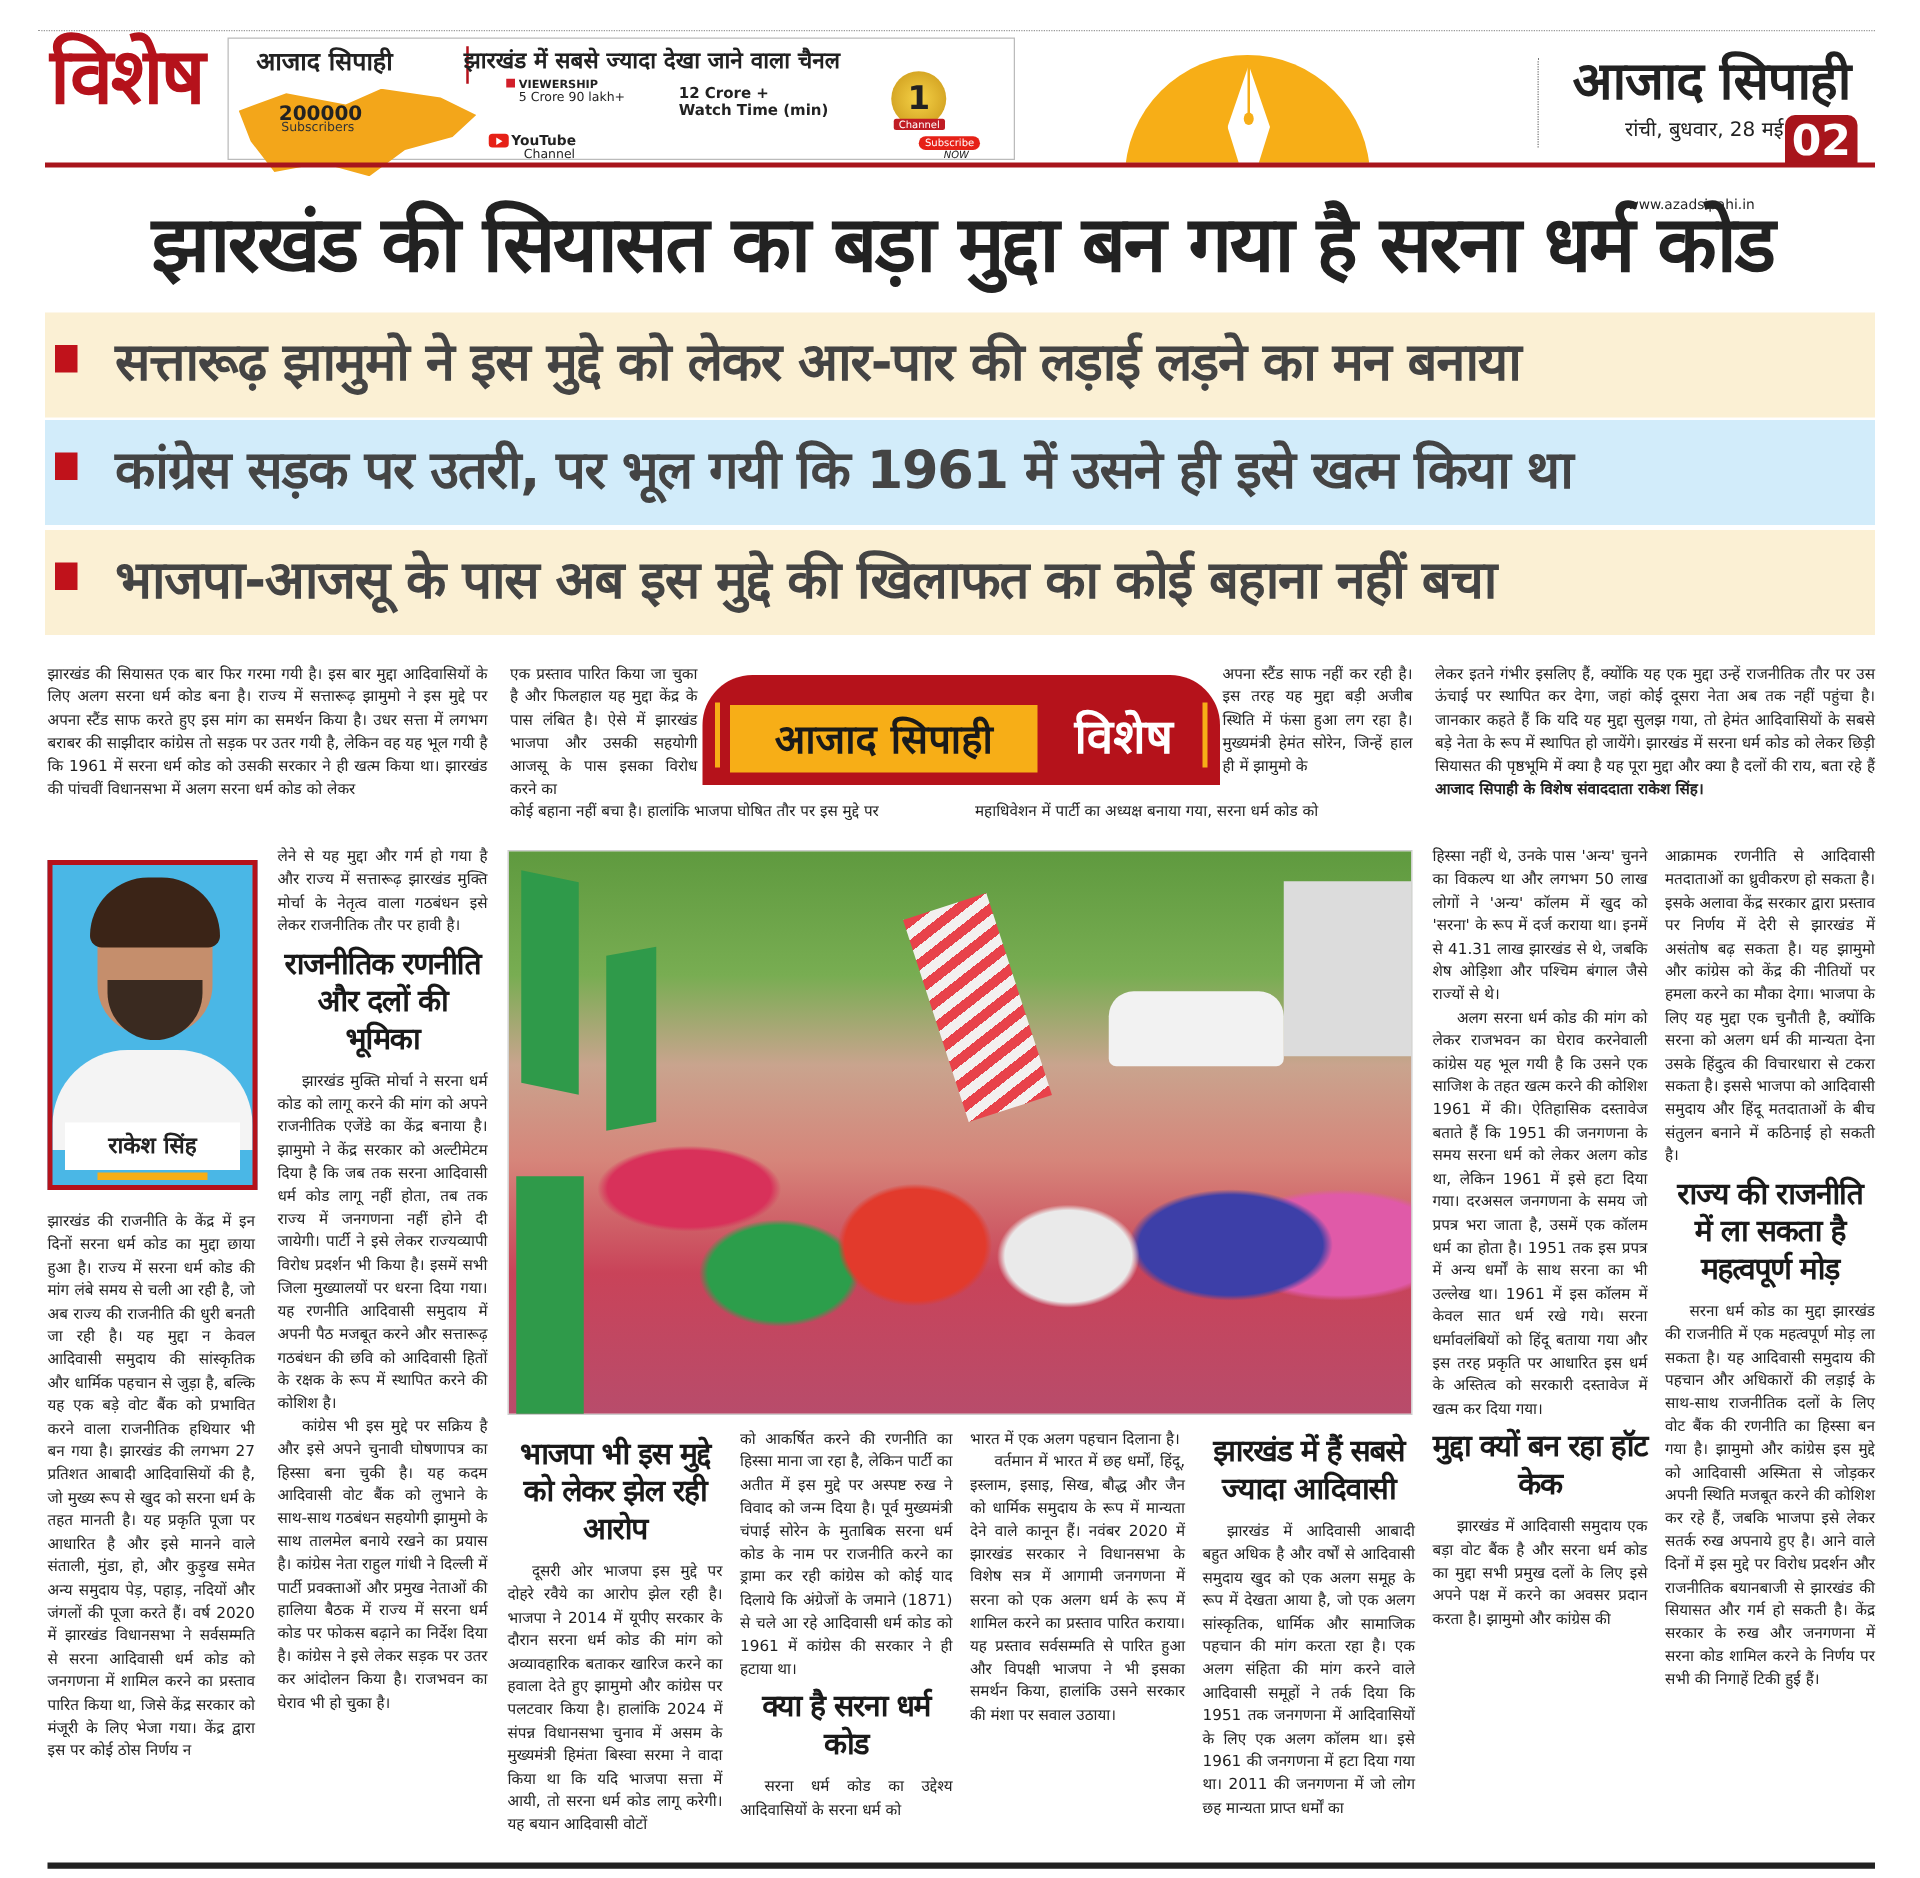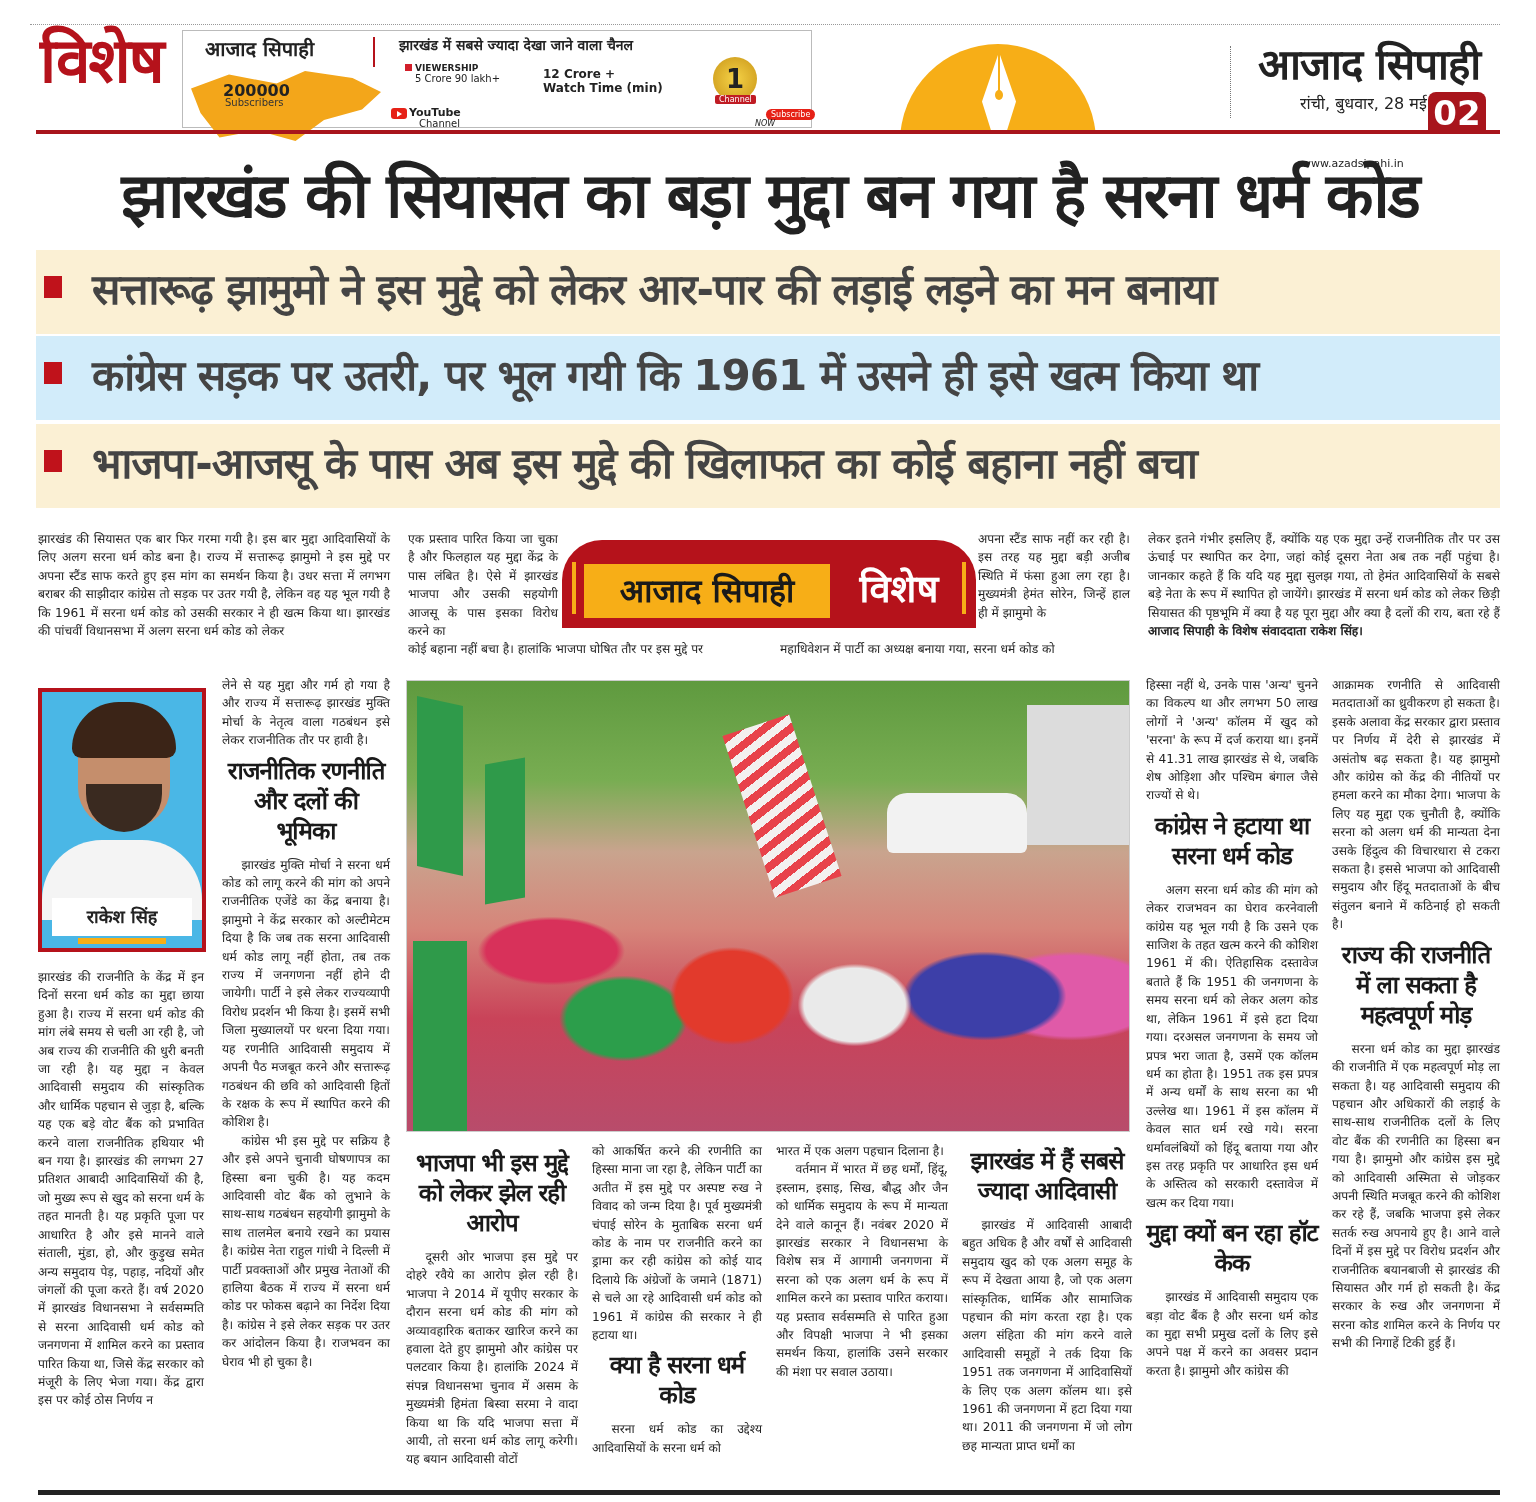--- a/index.html
+++ b/index.html
@@ -5,35 +5,35 @@
   * { box-sizing: border-box; margin: 0; padding: 0; }
   html, body { width: 1536px; height: 1502px; background: #fff; overflow: hidden; }
   body { font-family: "DejaVu Sans", sans-serif; color: #222; position: relative; }
   .abs { position: absolute; }
   .dotline { position:absolute; left:30px; top:24px; width:1470px; border-top:1px dotted #999; }
   
   .vishesh-logo { left:40px; top:30px; font-size:62px; font-weight:bold; color:#b5121b; font-family:"DejaVu Serif", serif; letter-spacing:-2px; line-height:1; }
   .promo { left:182px; top:30px; width:630px; height:98px; border:1px solid #bbb; background:#fff; }
   .promo-brand { left:22px; top:4px; font-size:20px; font-weight:bold; color:#222; }
   .promo-sep { left:190px; top:6px; width:2px; height:30px; background:#b5121b; }
-  .promo-tag { left:216px; top:4px; font-size:14px; font-weight:bold; color:#222; white-space:nowrap; }
+  .promo-tag { left:188px; top:4px; font-size:18px; font-weight:bold; color:#222; white-space:nowrap; }
   .promo-map { left:8px; top:40px; width:190px; height:70px; background:#f3a61a; clip-path:polygon(0 25%,20% 5%,45% 18%,60% 0,85% 10%,100% 30%,90% 55%,70% 70%,55% 100%,35% 85%,15% 95%,5% 60%); }
   .promo-subs { left:40px; top:50px; font-size:16px; font-weight:bold; color:#222; }
   .promo-subs-lbl { left:42px; top:66px; font-size:10px; color:#333; }
   .promo-view { left:222px; top:32px; font-size:9px; font-weight:bold; color:#222;text-align:center; }
   .promo-view-sq { display:inline-block; width:7px; height:7px; background:#d21f2a; margin-right:3px; }
   .promo-view-val { left:232px; top:42px; font-size:10px; color:#222; }
   .promo-watch { left:360px; top:36px; font-size:12px; font-weight:bold; color:#222; text-align:left; line-height:14px; }
   .promo-yt { left:208px; top:75px; font-size:11px; font-weight:bold; color:#222; }
   .yt-icon { display:inline-block; width:16px; height:11px; background:#e62117; border-radius:3px; position:relative; vertical-align:middle; margin-right:2px; }
   .yt-icon::after { content:""; position:absolute; left:6px; top:3px; border-left:5px solid #fff; border-top:3px solid transparent; border-bottom:3px solid transparent; }
   .promo-yt-ch { left:236px; top:87px; font-size:10px; color:#222; }
   .promo-badge { left:530px; top:26px; width:44px; height:44px; border-radius:50%; background:radial-gradient(#f5d247,#c99517); color:#222; font-weight:bold; font-size:26px; text-align:center; line-height:44px; }
   .promo-badge-lbl { left:532px; top:64px; font-size:8px; background:#c01c24; color:#fff; padding:0 4px; border-radius:2px; }
-  .promo-sub { left:583px; top:78px; font-size:8px; background:#e62117; color:#fff; padding:1px 5px; border-radius:8px; }
+  .promo-sub { left:552px; top:78px; font-size:8px; background:#e62117; color:#fff; padding:1px 5px; border-radius:8px; }
   .promo-now { left:572px; top:88px; font-size:8px; font-style:italic; color:#222; }
   .pen-sun { left:900px; top:44px; width:196px; height:196px; border-radius:50%; background:#f7ae17; clip-path:inset(0 0 56% 0); }
   .pen-nib { left:982px; top:52px; width:34px; height:80px; background:#fff; clip-path:polygon(50% 0,100% 62%,72% 100%,28% 100%,0 62%); }
   .pen-dot { left:995px; top:90px; width:8px; height:10px; border-radius:50%; background:#f7ae17; }
   .pen-line { left:998px; top:52px; width:2px; height:40px; background:#f7ae17; }
   .vsep { left:1230px; top:46px; height:72px; border-left:1px dotted #777; }
   .paper-name { left:1258px; top:34px; font-size:42px; font-weight:bold; color:#222; font-family:"DejaVu Serif", serif; letter-spacing:-1px; }
   .paper-date { left:1300px; top:92px; font-size:16px; color:#222; }
   .paper-url { left:1302px; top:110px; font-size:11px; color:#222;margin-top:47px; }
   .page-num { left:1428px; top:92px; width:58px; height:40px; background:#a8151c; color:#fff; font-size:34px; font-weight:bold; text-align:center; line-height:42px; border-radius:8px 8px 0 0; }
@@ -225,21 +225,20 @@
   <p class="ind">वर्तमान में भारत में छह धर्मों, हिंदू, इस्लाम, इसाइ, सिख, बौद्ध और जैन को धार्मिक समुदाय के रूप में मान्यता देने वाले कानून हैं। नवंबर 2020 में झारखंड सरकार ने विधानसभा के विशेष सत्र में आगामी जनगणना में सरना को एक अलग धर्म के रूप में शामिल करने का प्रस्ताव पारित कराया। यह प्रस्ताव सर्वसम्मति से पारित हुआ और विपक्षी भाजपा ने भी इसका समर्थन किया, हालांकि उसने सरकार की मंशा पर सवाल उठाया।</p>
 </div>
 
 <div class="col col6">
   <div class="subhead">झारखंड में हैं सबसे ज्यादा आदिवासी</div>
   <p class="ind">झारखंड में आदिवासी आबादी बहुत अधिक है और वर्षों से आदिवासी समुदाय खुद को एक अलग समूह के रूप में देखता आया है, जो एक अलग सांस्कृतिक, धार्मिक और सामाजिक पहचान की मांग करता रहा है। एक अलग संहिता की मांग करने वाले आदिवासी समूहों ने तर्क दिया कि 1951 तक जनगणना में आदिवासियों के लिए एक अलग कॉलम था। इसे 1961 की जनगणना में हटा दिया गया था। 2011 की जनगणना में जो लोग छह मान्यता प्राप्त धर्मों का</p>
 </div>
 
 <div class="col col7">
   <p>हिस्सा नहीं थे, उनके पास 'अन्य' चुनने का विकल्प था और लगभग 50 लाख लोगों ने 'अन्य' कॉलम में खुद को 'सरना' के रूप में दर्ज कराया था। इनमें से 41.31 लाख झारखंड से थे, जबकि शेष ओड़िशा और पश्चिम बंगाल जैसे राज्यों से थे।</p>
-  <div class="subhead">कांग्रेस ने हटाया था सरना धर्म कोड</div>
   <p class="ind">अलग सरना धर्म कोड की मांग को लेकर राजभवन का घेराव करनेवाली कांग्रेस यह भूल गयी है कि उसने एक साजिश के तहत खत्म करने की कोशिश 1961 में की। ऐतिहासिक दस्तावेज बताते हैं कि 1951 की जनगणना के समय सरना धर्म को लेकर अलग कोड था, लेकिन 1961 में इसे हटा दिया गया। दरअसल जनगणना के समय जो प्रपत्र भरा जाता है, उसमें एक कॉलम धर्म का होता है। 1951 तक इस प्रपत्र में अन्य धर्मों के साथ सरना का भी उल्लेख था। 1961 में इस कॉलम में केवल सात धर्म रखे गये। सरना धर्मावलंबियों को हिंदू बताया गया और इस तरह प्रकृति पर आधारित इस धर्म के अस्तित्व को सरकारी दस्तावेज में खत्म कर दिया गया।</p>
   <div class="subhead">मुद्दा क्यों बन रहा हॉट केक</div>
   <p class="ind">झारखंड में आदिवासी समुदाय एक बड़ा वोट बैंक है और सरना धर्म कोड का मुद्दा सभी प्रमुख दलों के लिए इसे अपने पक्ष में करने का अवसर प्रदान करता है। झामुमो और कांग्रेस की</p>
 </div>
 
 <div class="col col8">
   <p>आक्रामक रणनीति से आदिवासी मतदाताओं का ध्रुवीकरण हो सकता है। इसके अलावा केंद्र सरकार द्वारा प्रस्ताव पर निर्णय में देरी से झारखंड में असंतोष बढ़ सकता है। यह झामुमो और कांग्रेस को केंद्र की नीतियों पर हमला करने का मौका देगा। भाजपा के लिए यह मुद्दा एक चुनौती है, क्योंकि सरना को अलग धर्म की मान्यता देना उसके हिंदुत्व की विचारधारा से टकरा सकता है। इससे भाजपा को आदिवासी समुदाय और हिंदू मतदाताओं के बीच संतुलन बनाने में कठिनाई हो सकती है।</p>
   <div class="subhead">राज्य की राजनीति में ला सकता है महत्वपूर्ण मोड़</div>
   <p class="ind">सरना धर्म कोड का मुद्दा झारखंड की राजनीति में एक महत्वपूर्ण मोड़ ला सकता है। यह आदिवासी समुदाय की पहचान और अधिकारों की लड़ाई के साथ-साथ राजनीतिक दलों के लिए वोट बैंक की रणनीति का हिस्सा बन गया है। झामुमो और कांग्रेस इस मुद्दे को आदिवासी अस्मिता से जोड़कर अपनी स्थिति मजबूत करने की कोशिश कर रहे हैं, जबकि भाजपा इसे लेकर सतर्क रुख अपनाये हुए है। आने वाले दिनों में इस मुद्दे पर विरोध प्रदर्शन और राजनीतिक बयानबाजी से झारखंड की सियासत और गर्म हो सकती है। केंद्र सरकार के रुख और जनगणना में सरना कोड शामिल करने के निर्णय पर सभी की निगाहें टिकी हुई हैं।</p>
 </div>

